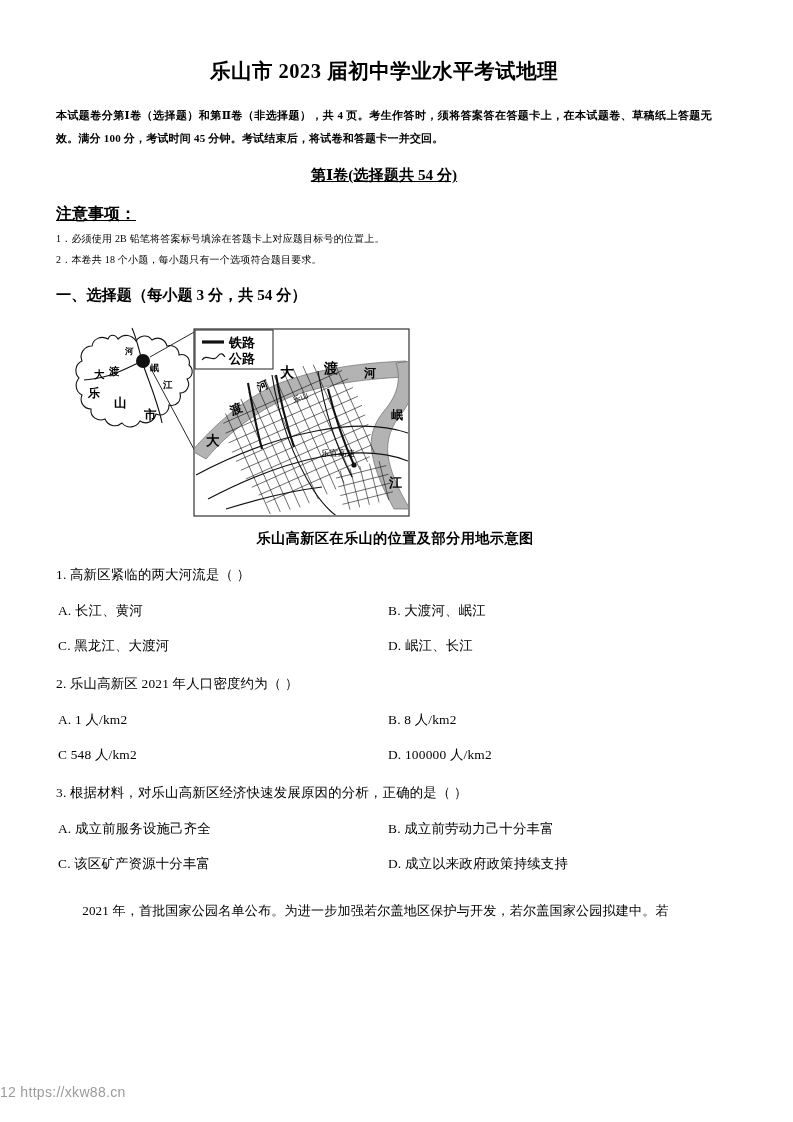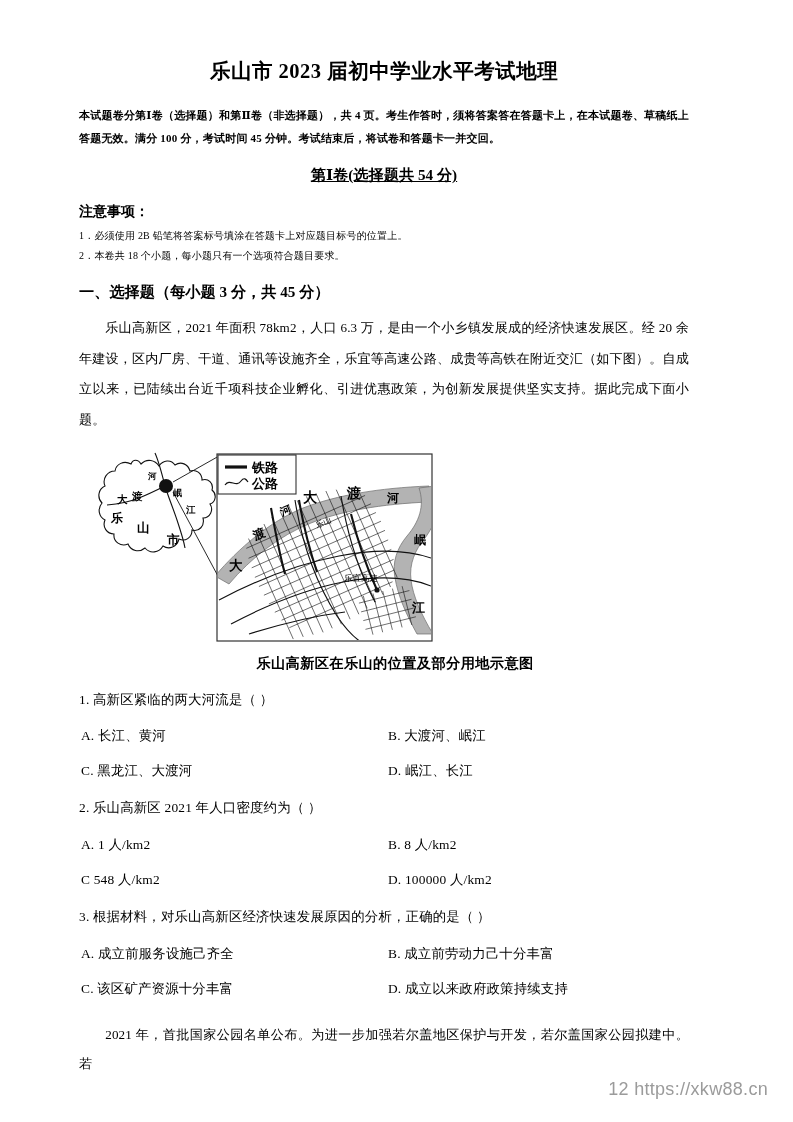--- a/index.html
+++ b/index.html
@@ -15,21 +15,21 @@
     font-family: "Liberation Serif", "DejaVu Serif", serif;
     color: #000000;
     overflow: hidden;
   }
   .page {
     position: absolute;
     left: 0; top: 0;
     width: 768px;
     height: 1122px;
     box-sizing: border-box;
-    padding: 0 79px;
+    padding: 0 56px;
   }
 
   .doc-title {
     text-align: center;
     font-size: 20.5px;
     font-weight: bold;
     letter-spacing: 0.5px;
     margin: 0;
     padding-top: 58px;
     line-height: 1.35;
@@ -50,25 +50,26 @@
     text-align: center;
     font-size: 15.2px;
     font-weight: bold;
     margin: 0;
     padding-top: 12px;
     line-height: 1.9;
     text-decoration: underline;
   }
 
   .notice-label {
-    font-size: 14px;
+    font-size: 16px;
     font-weight: bold;
     margin: 0;
     padding-top: 8px;
     line-height: 1.95;
+    text-decoration: underline;
   }
   .notice-item {
     font-size: 10px;
     font-weight: normal;
     margin: 0;
     line-height: 2.05;
     letter-spacing: 0.2px;
   }
 
   .part-heading {
@@ -145,45 +146,44 @@
     text-align: justify;
     text-justify: inter-ideograph;
     letter-spacing: 0.15px;
   }
 
   .footer {
     position: absolute;
     left: 0;
     right: 0;
     bottom: 22px;
-    text-align: right;
-    font-size: 18px;
+    text-align: left;
+    font-size: 14px;
     color: #9b9b9b;
     font-family: "Liberation Sans", "DejaVu Sans", sans-serif;
     letter-spacing: 0.3px;
   }
 </style>
 </head>
 <body>
 
 <div class="page">
 
   <h1 class="doc-title">乐山市 2023 届初中学业水平考试地理</h1>
 
   <p class="intro">本试题卷分第Ⅰ卷（选择题）和第Ⅱ卷（非选择题），共 4 页。考生作答时，须将答案答在答题卡上，在本试题卷、草稿纸上答题无效。满分 100 分，考试时间 45 分钟。考试结束后，将试卷和答题卡一并交回。</p>
 
   <p class="section-heading">第Ⅰ卷(选择题共 54 分)</p>
 
   <p class="notice-label">注意事项：</p>
   <p class="notice-item">1．必须使用 2B 铅笔将答案标号填涂在答题卡上对应题目标号的位置上。</p>
   <p class="notice-item">2．本卷共 18 个小题，每小题只有一个选项符合题目要求。</p>
 
-  <p class="part-heading">一、选择题（每小题 3 分，共 45 分）</p>
-
-  <p class="material">乐山高新区，2021 年面积 78km2，人口 6.3 万，是由一个小乡镇发展成的经济快速发展区。经 20 余年建设，区内厂房、干道、通讯等设施齐全，乐宜等高速公路、成贵等高铁在附近交汇（如下图）。自成立以来，已陆续出台近千项科技企业孵化、引进优惠政策，为创新发展提供坚实支持。据此完成下面小题。</p>
+  <p class="part-heading">一、选择题（每小题 3 分，共 54 分）</p>
+
 
   <div class="figure">
     <svg width="350" height="200" viewBox="0 0 350 200" xmlns="http://www.w3.org/2000/svg">
 
       <g transform="translate(0,0)">
         <path d="M52 16 C58 10, 66 12, 70 18 C74 12, 82 11, 86 17
                  C92 13, 99 16, 101 23 C107 21, 113 25, 113 32
                  C119 30, 125 35, 123 42 C128 46, 127 54, 121 56
                  C125 62, 121 70, 114 70 C116 78, 110 84, 103 82
                  C103 90, 96 94, 90 91 C88 99, 80 102, 74 98

